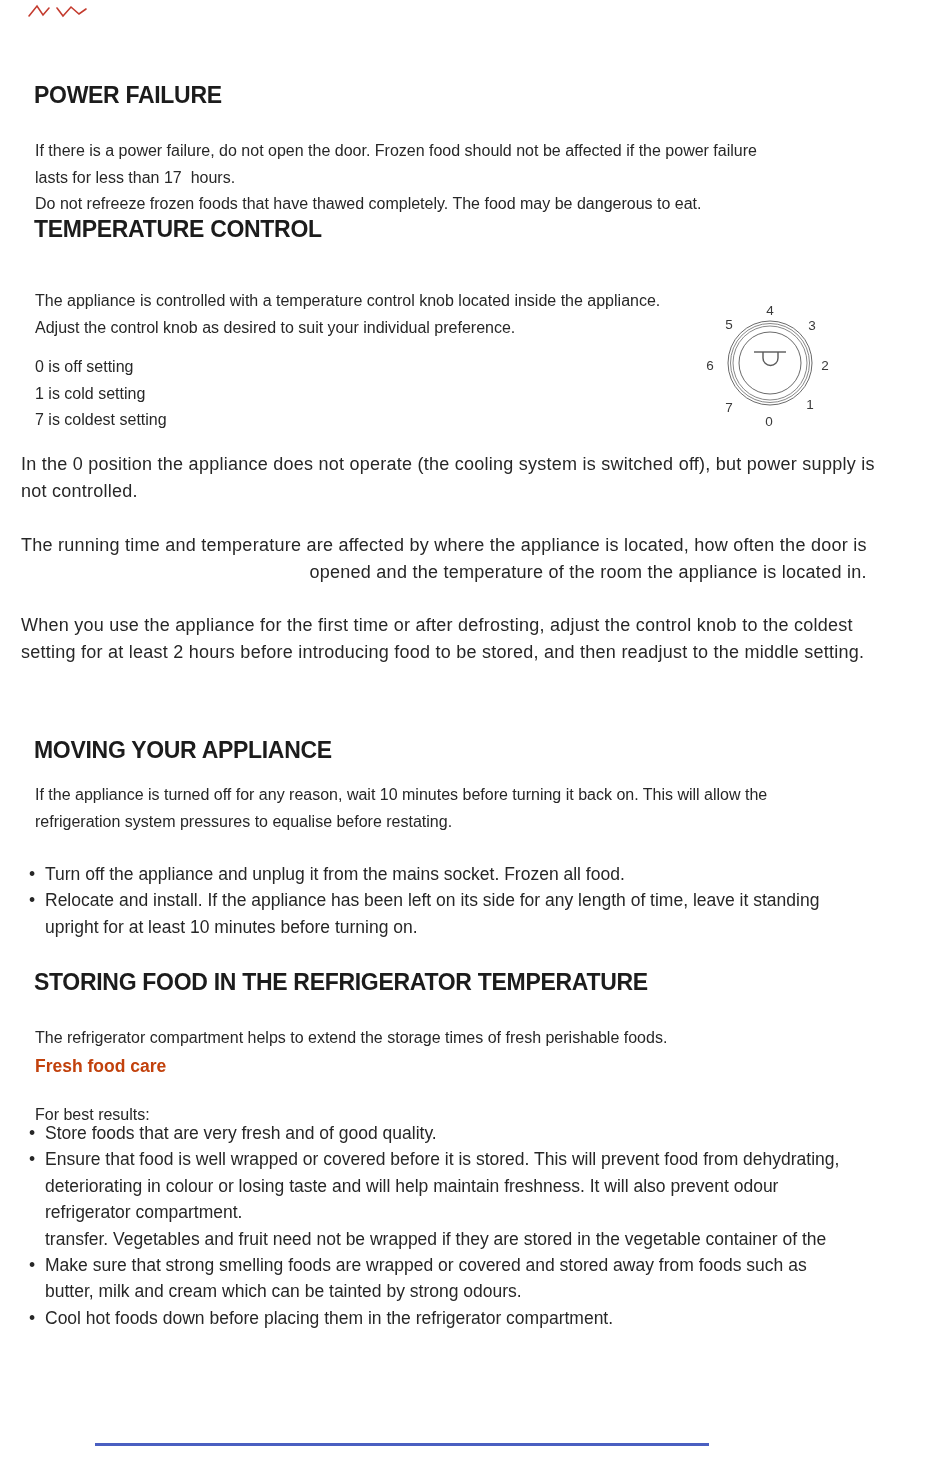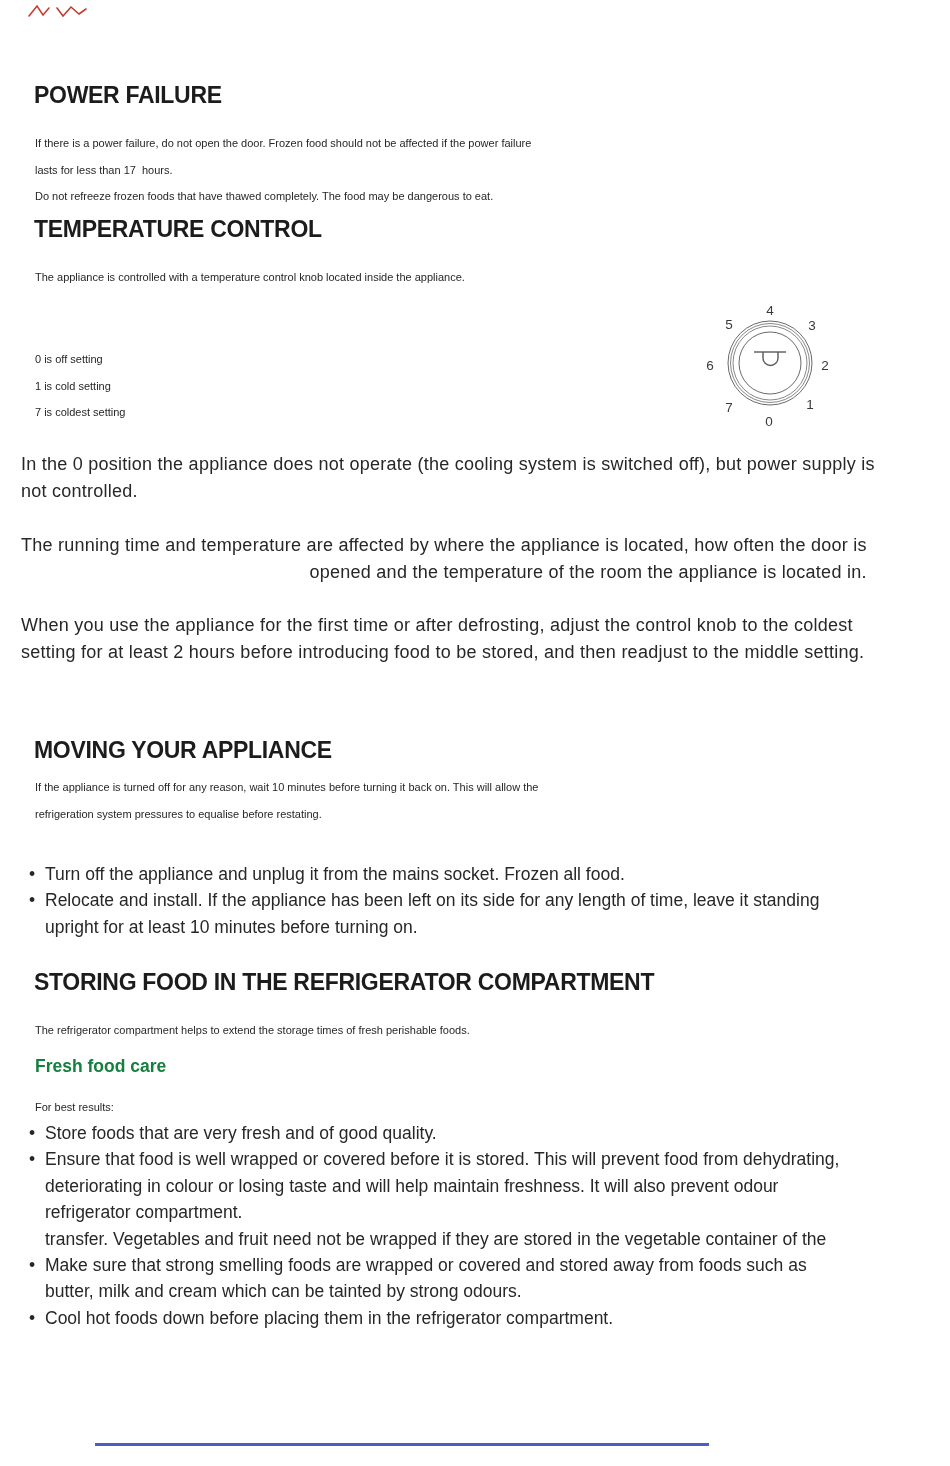--- a/index.html
+++ b/index.html
@@ -6,25 +6,25 @@
   body {
     width:950px; height:1466px; position:relative; overflow:hidden;
     background:#ffffff; color:#272727;
     font-family:"Liberation Sans", sans-serif;
   }
   .abs { position:absolute; }
   h2.sec {
     margin:0; font-size:23px; font-weight:700; color:#1c1c1c;
     letter-spacing:-0.3px; white-space:pre;
   }
-  .body-text { font-size:11px; line-height:26.5px; }
+  .body-text { font-size:16px; line-height:26.5px;margin-top:8px; }
   .body-text .line { white-space:pre; }
   .wide { font-size:18px; line-height:27px; letter-spacing:0.25px; }
   .wide .line { white-space:pre; }
-  .subhead { font-size:17.5px; font-weight:700; color:#15803d; white-space:pre; }
+  .subhead { font-size:17.5px; font-weight:700; color:#c2410c; white-space:pre; }
   .blist { font-size:17.5px; line-height:26.4px; }
   .blist .li { display:flex; }
   .blist .blt { width:16px; flex:0 0 16px; }
   .blist .line { white-space:pre; }
   .blist .cont { padding-left:16px; }
   .knob-wrap { left:688px; top:294px; width:166px; height:142px; }
   .knob-num {
     position:absolute; font-size:13.5px; color:#3a3a3a;
     transform:translate(-50%,-50%); white-space:pre;
   }
@@ -41,22 +41,23 @@
 <h2 class="sec abs" style="left:34px; top:82px;">POWER FAILURE</h2>
 
 <div class="body-text abs" style="left:35px; top:130px;">
   <div class="line">If there is a power failure, do not open the door. Frozen food should not be affected if the power failure</div>
   <div class="line">lasts for less than 17  hours.</div>
   <div class="line">Do not refreeze frozen foods that have thawed completely. The food may be dangerous to eat.</div>
 </div>
 
 <h2 class="sec abs" style="left:34px; top:216px;">TEMPERATURE CONTROL</h2>
 
-<div class="body-text abs" style="left:35px; top:264px;">
+<div class="body-text abs" style="left:35px; top:280px;">
   <div class="line">The appliance is controlled with a temperature control knob located inside the appliance.</div>
+  <div class="line">Adjust the control knob as desired to suit your individual preference.</div>
 </div>
 
 <div class="body-text abs" style="left:35px; top:346px;">
   <div class="line">0 is off setting</div>
   <div class="line">1 is cold setting</div>
   <div class="line">7 is coldest setting</div>
 </div>
 
 <div class="abs knob-wrap">
   <svg width="166" height="142" viewBox="0 0 166 142">
@@ -104,21 +105,21 @@
     <span class="blt">•</span>
     <span class="line">Turn off the appliance and unplug it from the mains socket. Frozen all food.</span>
   </div>
   <div class="li">
     <span class="blt">•</span>
     <span class="line">Relocate and install. If the appliance has been left on its side for any length of time, leave it standing</span>
   </div>
   <div class="line cont">upright for at least 10 minutes before turning on.</div>
 </div>
 
-<h2 class="sec abs" style="left:34px; top:969px;">STORING FOOD IN THE REFRIGERATOR COMPARTMENT</h2>
+<h2 class="sec abs" style="left:34px; top:969px;">STORING FOOD IN THE REFRIGERATOR TEMPERATURE</h2>
 
 <div class="body-text abs" style="left:35px; top:1017px;">
   <div class="line">The refrigerator compartment helps to extend the storage times of fresh perishable foods.</div>
 </div>
 
 <div class="subhead abs" style="left:35px; top:1056px;">Fresh food care</div>
 
 <div class="body-text abs" style="left:35px; top:1094px;">
   <div class="line">For best results:</div>
 </div>

